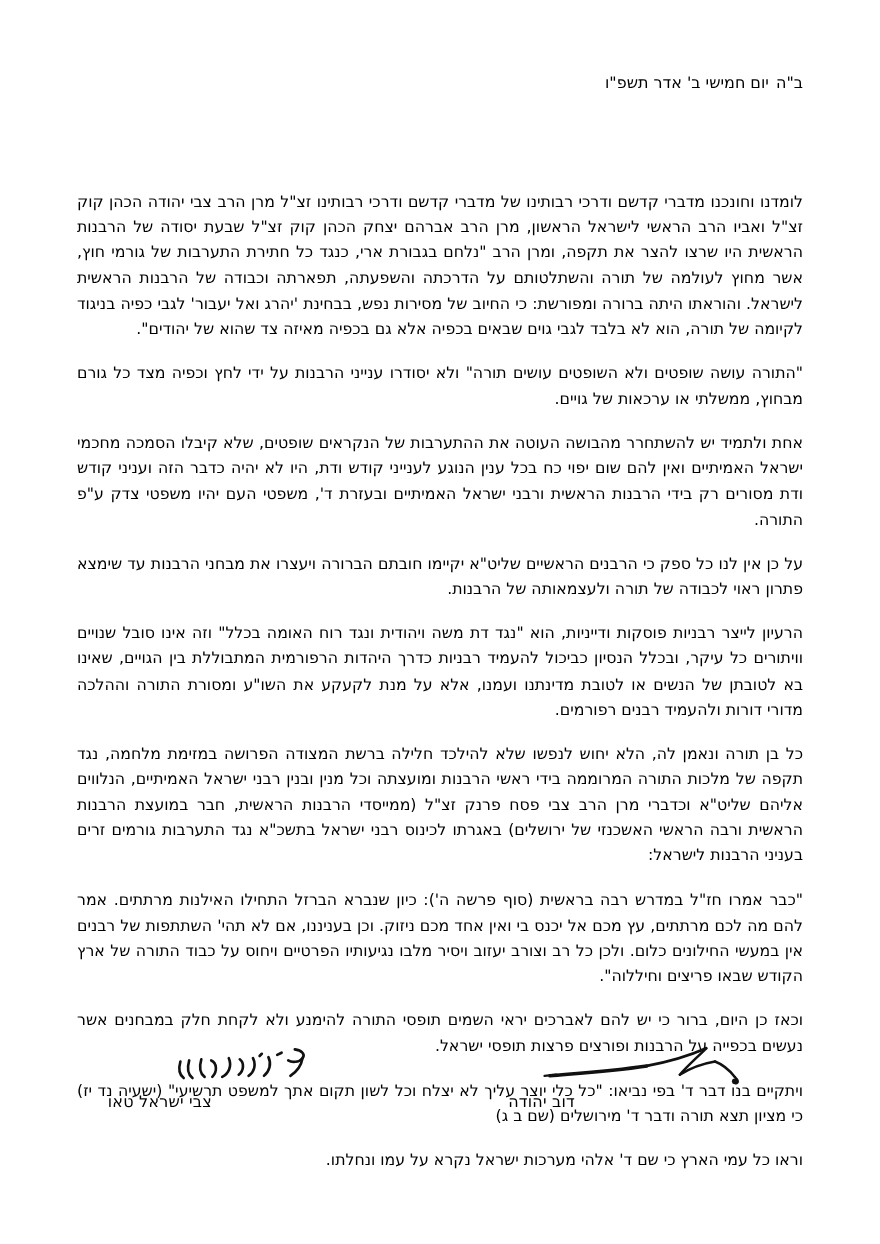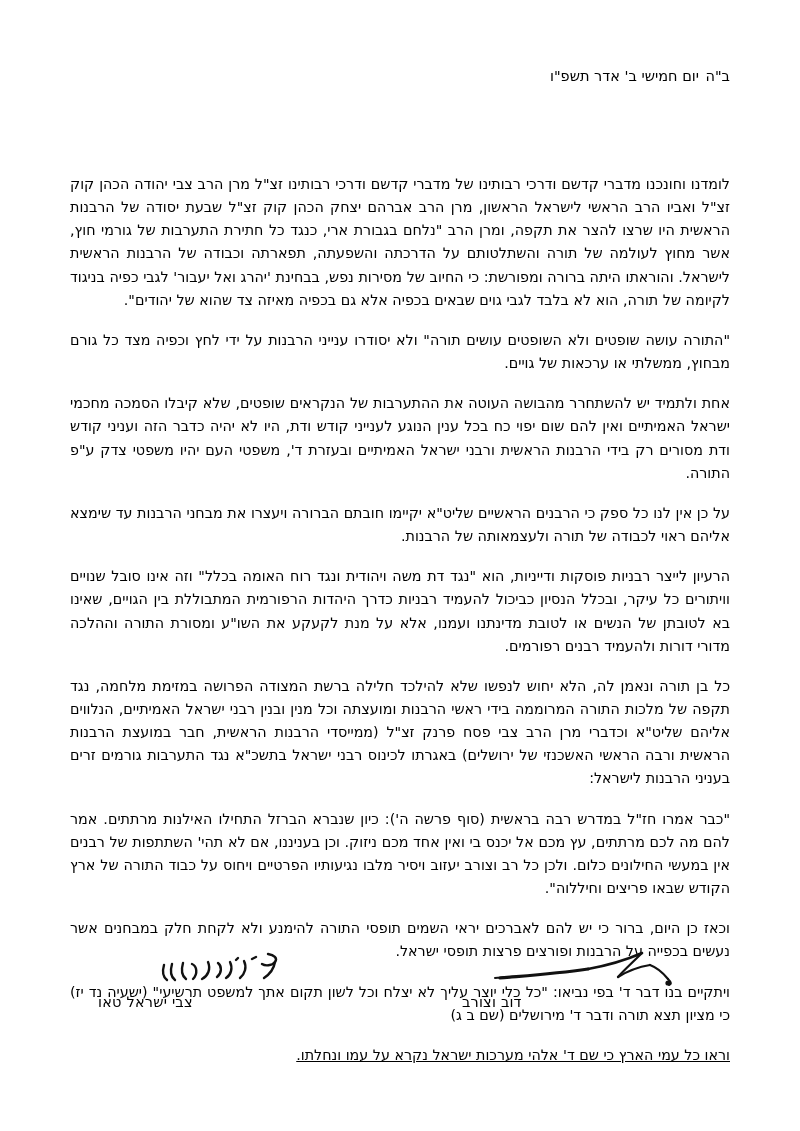--- a/index.html
+++ b/index.html
@@ -46,21 +46,21 @@
     text-justify: inter-word;
     font-size: 14.3px;
     line-height: 1.62;
     margin-top: 41px;
   }
 
   .para {
     margin: 0 0 14px 0;
     text-align: justify;
   }
-  .para:last-child { margin-bottom: 0; text-decoration: underline; }
+  .para:last-child { margin-bottom: 0; }
 
   
   .gap-lg { margin-bottom: 17px; }
 
   .sig-area {
     position: absolute;
     top: 948px;
     right: 70px;
     left: 70px;
     height: 90px;
@@ -92,21 +92,21 @@
 
   <div class="doc-header">
     <span class="bh">ב"ה</span>
     <span class="date">יום חמישי ב' אדר תשפ"ו</span>
   </div>
 
   <div class="body-col">
     <p class="para gap-lg">לומדנו וחונכנו מדברי קדשם ודרכי רבותינו של מדברי קדשם ודרכי רבותינו זצ"ל  מרן הרב צבי יהודה הכהן קוק זצ"ל ואביו הרב הראשי לישראל הראשון, מרן הרב אברהם יצחק הכהן קוק זצ"ל שבעת יסודה של הרבנות הראשית היו שרצו להצר את תקפה, ומרן הרב "נלחם בגבורת ארי, כנגד כל חתירת התערבות של גורמי חוץ, אשר מחוץ לעולמה של תורה והשתלטותם על הדרכתה והשפעתה, תפארתה וכבודה של הרבנות הראשית לישראל. והוראתו היתה ברורה ומפורשת: כי החיוב של מסירות נפש, בבחינת 'יהרג ואל יעבור' לגבי כפיה בניגוד לקיומה של תורה, הוא לא בלבד לגבי גוים שבאים בכפיה אלא גם בכפיה מאיזה צד שהוא של יהודים".</p>
     <p class="para gap-lg">"התורה עושה שופטים ולא השופטים עושים תורה" ולא יסודרו ענייני הרבנות על ידי לחץ וכפיה מצד כל גורם מבחוץ, ממשלתי או ערכאות של גויים.</p>
     <p class="para gap-lg">אחת ולתמיד יש להשתחרר מהבושה העוטה את ההתערבות של הנקראים שופטים, שלא קיבלו הסמכה מחכמי ישראל האמיתיים ואין להם שום יפוי כח בכל ענין הנוגע לענייני קודש ודת, היו לא יהיה כדבר הזה ועניני קודש ודת מסורים רק בידי הרבנות הראשית ורבני ישראל האמיתיים ובעזרת ד', משפטי העם יהיו משפטי צדק ע"פ התורה.</p>
-    <p class="para gap-lg">על כן אין לנו כל ספק כי הרבנים הראשיים שליט"א יקיימו חובתם הברורה ויעצרו את מבחני הרבנות עד שימצא אליהם ראוי לכבודה של תורה ולעצמאותה של הרבנות.</p>
+    <p class="para gap-lg">על כן אין לנו כל ספק כי הרבנים הראשיים שליט"א יקיימו חובתם הברורה ויעצרו את מבחני הרבנות עד שימצא פתרון ראוי לכבודה של תורה ולעצמאותה של הרבנות.</p>
     <p class="para gap-lg">הרעיון לייצר רבניות פוסקות ודייניות, הוא "נגד דת משה ויהודית  ונגד רוח האומה בכלל" וזה אינו סובל שנויים וויתורים כל עיקר, ובכלל הנסיון כביכול להעמיד רבניות כדרך היהדות הרפורמית המתבוללת בין הגויים, שאינו בא לטובתן של הנשים או לטובת מדינתנו ועמנו, אלא על מנת לקעקע את השו"ע ומסורת התורה וההלכה מדורי דורות ולהעמיד רבנים רפורמים.</p>
     <p class="para gap-lg">כל בן תורה ונאמן לה, הלא יחוש לנפשו שלא להילכד חלילה ברשת המצודה הפרושה במזימת מלחמה, נגד תקפה של מלכות התורה המרוממה בידי ראשי הרבנות ומועצתה וכל מנין ובנין רבני ישראל האמיתיים, הנלווים אליהם שליט"א וכדברי מרן הרב  צבי פסח פרנק זצ"ל (ממייסדי הרבנות הראשית, חבר במועצת הרבנות הראשית ורבה הראשי האשכנזי של ירושלים) באגרתו לכינוס רבני ישראל בתשכ"א נגד התערבות גורמים זרים בעניני הרבנות לישראל:</p>
     <p class="para gap-lg">"כבר אמרו חז"ל במדרש רבה בראשית (סוף פרשה ה'): כיון שנברא הברזל התחילו האילנות מרתתים. אמר להם מה לכם מרתתים, עץ מכם אל יכנס בי ואין אחד מכם ניזוק. וכן בעניננו, אם לא תהי' השתתפות של רבנים אין במעשי החילונים כלום. ולכן כל רב וצורב יעזוב ויסיר מלבו נגיעותיו הפרטיים ויחוס על כבוד התורה של ארץ הקודש שבאו פריצים וחיללוה".</p>
     <p class="para gap-lg">וכאז כן היום, ברור כי יש להם לאברכים יראי השמים תופסי התורה להימנע ולא לקחת חלק במבחנים אשר נעשים בכפייה על הרבנות ופורצים פרצות תופסי ישראל.</p>
     <p class="para gap-lg">ויתקיים בנו דבר ד' בפי נביאו: "כל כלי יוצר עליך לא יצלח וכל לשון תקום אתך למשפט תרשיעי" (ישעיה נד יז) כי מציון תצא תורה ודבר ד' מירושלים (שם ב ג)</p>
     <p class="para">וראו כל עמי הארץ כי שם ד' אלהי מערכות ישראל נקרא על עמו ונחלתו.</p>
   </div>
 
   <div class="sig-area">
 
@@ -118,21 +118,21 @@
             <path d="M96 21 C 118 17, 134 12, 150 5" stroke-width="2.6"></path>
             <path d="M150 5 C 141 14, 132 22, 126 29" stroke-width="2.2"></path>
             <path d="M126 29 C 134 24, 146 19, 158 17" stroke-width="2.2"></path>
             <path d="M158 17 C 166 20, 172 26, 176 31" stroke-width="2.2"></path>
             <path d="M176 31 C 179 34, 180 36, 177 37" stroke-width="2"></path>
             <circle cx="176" cy="35" r="2.6" fill="#111111" stroke="none"></circle>
             <path d="M3 30 L 14 29" stroke-width="2"></path>
           </g>
         </svg>
       </div>
-      <div class="sig-name">דוב וצורב</div>
+      <div class="sig-name">דוב יהודה</div>
     </div>
 
     <div class="sig-block sig-left">
       <div class="sig-mark">
         <svg width="150" height="44" viewBox="0 0 150 44" aria-hidden="true">
           <g fill="none" stroke="#111111" stroke-linecap="round" stroke-linejoin="round" stroke-width="2.4">
             <path d="M120 6 C 126 7, 130 10, 127 14 C 124 18, 117 18, 114 16"></path>
             <path d="M127 14 C 126 20, 122 26, 116 30"></path>
             <path d="M104 11 L 108 9"></path>
             <path d="M96 13 C 99 19, 97 26, 92 30"></path>

